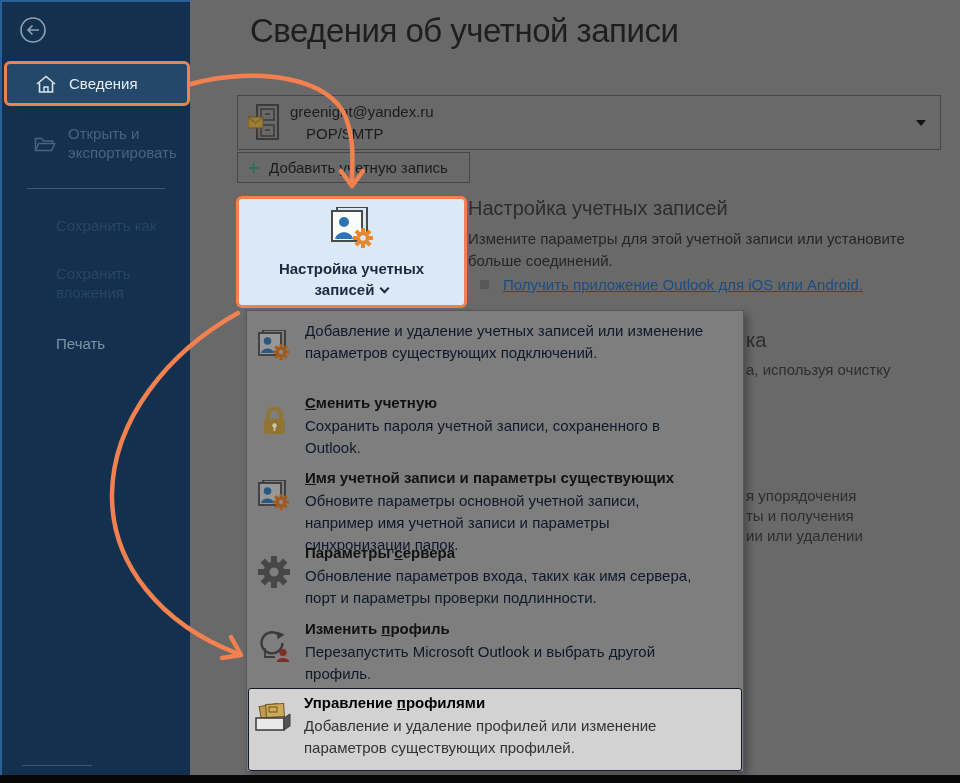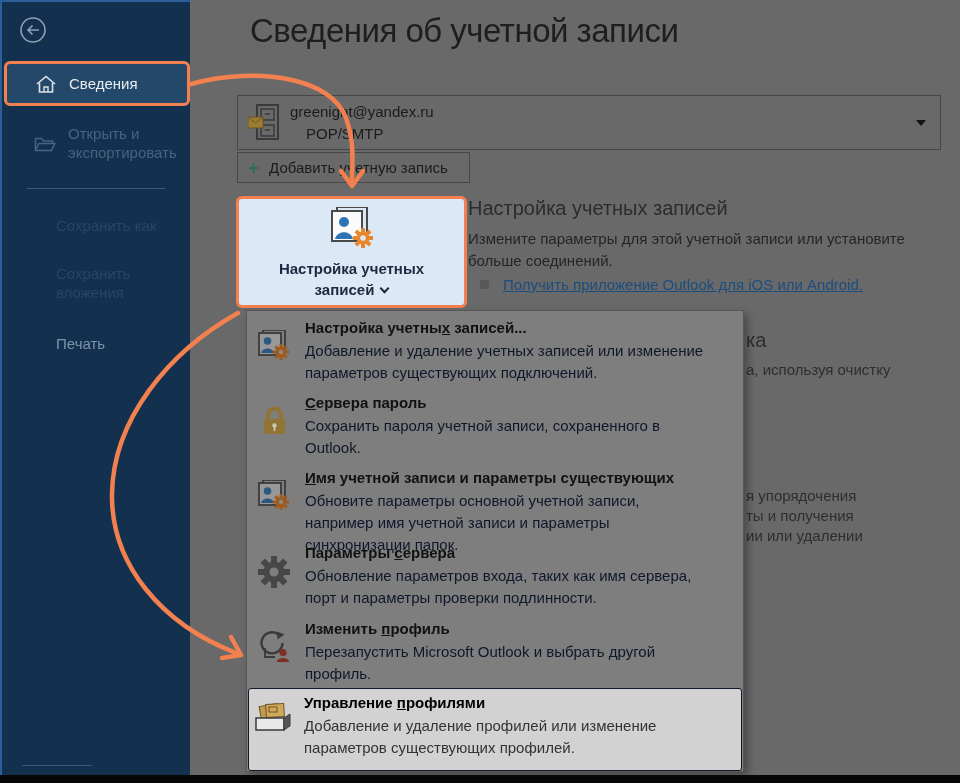--- a/index.html
+++ b/index.html
@@ -176,36 +176,35 @@
                 <rect x="0" y="6.5" width="16" height="3"></rect>
               <rect x="6.5" y="0" width="3" height="16" transform="rotate(45 8 8)"></rect>
               <rect x="0" y="6.5" width="16" height="3" transform="rotate(45 8 8)"></rect>
               <circle cx="8" cy="8" r="5.2"></circle>
             </g>
             <circle cx="8" cy="8" r="2.2" fill="#8a8a8a"></circle>
           </g>
         </svg>
       </div>
       <div class="mi-text">
-        <div class="mi-title"><span>Настройка учетны</span><u>х</u><span> записей...</span></div>
         <div class="mi-desc">Добавление и удаление учетных записей или изменение параметров существующих подключений.</div>
       </div>
     </div>
 
     <div class="mi" style="top:82px">
       <div class="mi-icon">
         <svg width="31" height="32" viewBox="0 0 31 32">
           <path d="M9 16 V10 a6.5 6.5 0 0 1 13 0 V16" fill="none" stroke="#8f7434" stroke-width="4"></path>
           <rect x="5" y="14" width="21" height="15" rx="2" fill="#8f7434"></rect>
           <circle cx="15.5" cy="20.5" r="2.2" fill="#cfc6ae"></circle>
           <rect x="14.6" y="21.5" width="1.8" height="4.5" fill="#cfc6ae"></rect>
         </svg>
       </div>
       <div class="mi-text">
-        <div class="mi-title"><span></span><u>С</u><span>ервера пароль</span></div>
+        <div class="mi-title"><span></span><u>С</u><span>менить учетную</span></div>
         <div class="mi-desc">Сохранить пароля учетной записи, сохраненного в Outlook.</div>
       </div>
     </div>
 
     <div class="mi" style="top:157px">
       <div class="mi-icon">
         <svg width="36" height="32" viewBox="0 0 36 32">
           <rect x="7" y="0" width="22" height="22" fill="none" stroke="#3a3a3a" stroke-width="1.8"></rect>
           <rect x="3" y="3" width="22" height="22" fill="#989898" stroke="#3a3a3a" stroke-width="1.8"></rect>
           <circle cx="11.5" cy="11" r="3.8" fill="#2a5880"></circle>

